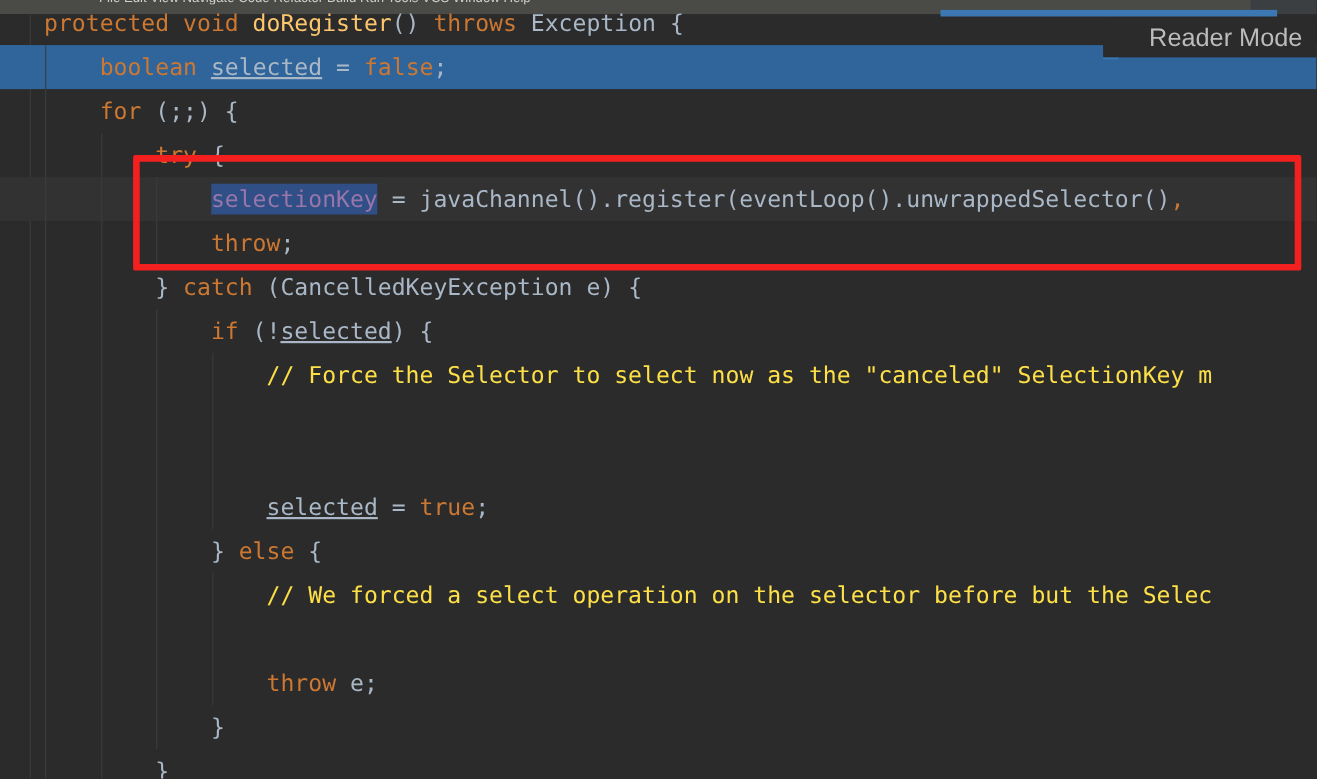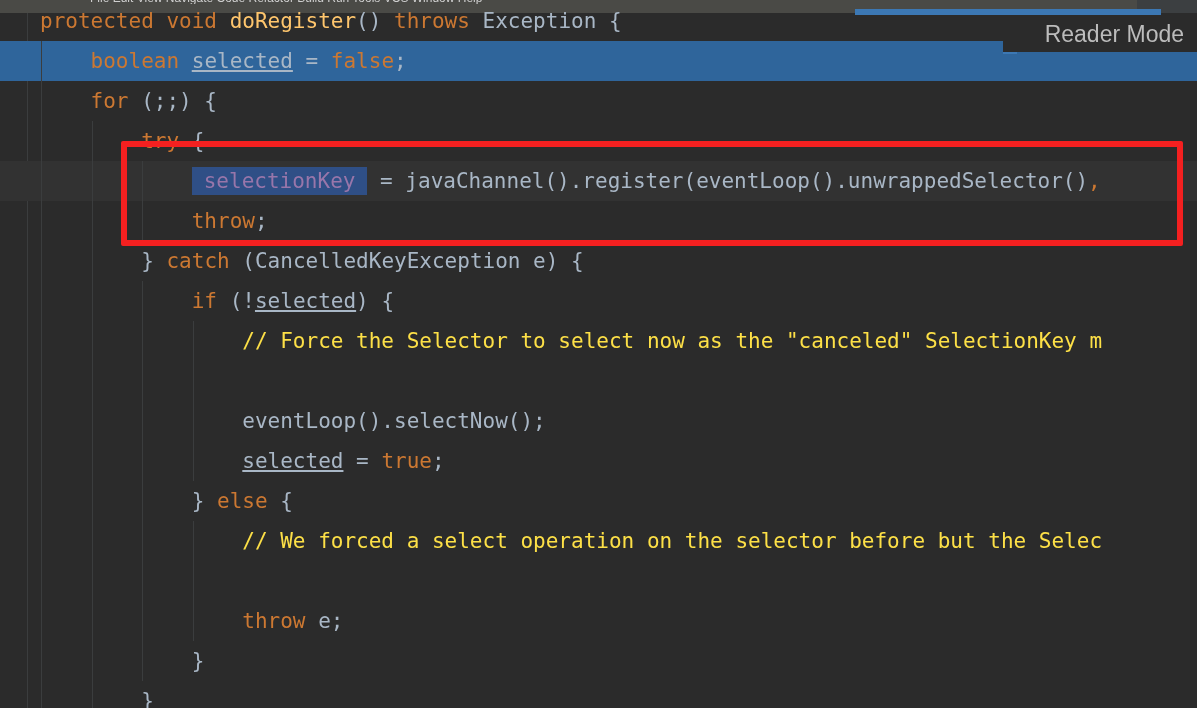--- a/index.html
+++ b/index.html
@@ -128,21 +128,21 @@
   .kw   { color: #cc7832; }       
   .fn   { color: #ffc66d; }       
   .id   { color: #a9b7c6; }       
   .cmt  { color: #fde047; }
   .fieldsel { color: #9876aa; }   
   .und  { text-decoration: underline; }
 
   
   .tok-sel {
     background: #2f4f86;
-    padding: 2px 12px;
+    padding: 2px 0;
   }
 
   
   .annot-rect {
     position: absolute;
     left: 121px; top: 141px;
     width: 1062px; height: 105px;
     border: 6px solid #f42020;
     border-radius: 2px;
     z-index: 8;
@@ -209,21 +209,21 @@
         <div class="line" style="top: -12px; padding-left: 40px;"><span></span><span class="kw">protected </span><span class="kw">void </span><span class="fn">doRegister</span><span class="id">() </span><span class="kw">throws </span><span class="id">Exception</span><span class="id"> {</span></div>
         <div class="line" style="top: 28px; padding-left: 40px;"><span>    </span><span class="kw">boolean </span><span class="id und">selected</span><span class="id"> = </span><span class="kw">false</span><span class="id">;</span></div>
         <div class="line" style="top: 68px; padding-left: 40px;"><span>    </span><span class="kw">for </span><span class="id">(;;) {</span></div>
         <div class="line" style="top: 108px; padding-left: 40px;"><span>        </span><span class="kw">try</span><span class="id"> {</span></div>
         <div class="line" style="top: 148px; padding-left: 40px;"><span>            </span><span class="fieldsel tok-sel">selectionKey</span><span class="id"> = javaChannel().register(eventLoop().unwrappedSelector()</span><span class="kw">,</span></div>
         <div class="line" style="top: 188px; padding-left: 40px;"><span>            </span><span class="kw">throw</span><span class="id">;</span></div>
         <div class="line" style="top: 228px; padding-left: 40px;"><span>        </span><span class="id">} </span><span class="kw">catch </span><span class="id">(CancelledKeyException e) {</span></div>
         <div class="line" style="top: 268px; padding-left: 40px;"><span>            </span><span class="kw">if </span><span class="id">(!</span><span class="id und">selected</span><span class="id">) {</span></div>
         <div class="line" style="top: 308px; padding-left: 40px;"><span>                </span><span class="cmt">// Force the Selector to select now as the "canceled" SelectionKey m</span></div>
         <div class="line" style="top: 348px; padding-left: 40px;"><span>                </span></div>
-        <div class="line" style="top: 388px; padding-left: 40px;"><span>                </span><span class="id">eventLoop().selectNow();</span></div>
+        <div class="line" style="top: 388px; padding-left: 40px;"><span>                </span></div>
         <div class="line" style="top: 428px; padding-left: 40px;"><span>                </span><span class="id und">selected</span><span class="id"> = </span><span class="kw">true</span><span class="id">;</span></div>
         <div class="line" style="top: 468px; padding-left: 40px;"><span>            </span><span class="id">} </span><span class="kw">else</span><span class="id"> {</span></div>
         <div class="line" style="top: 508px; padding-left: 40px;"><span>                </span><span class="cmt">// We forced a select operation on the selector before but the Selec</span></div>
         <div class="line" style="top: 548px; padding-left: 40px;"><span>                </span></div>
         <div class="line" style="top: 588px; padding-left: 40px;"><span>                </span><span class="kw">throw </span><span class="id">e;</span></div>
         <div class="line" style="top: 628px; padding-left: 40px;"><span>            </span><span class="id">}</span></div>
         <div class="line" style="top: 668px; padding-left: 40px;"><span>        </span><span class="id">}</span></div>
       </div>
   </div>
 

